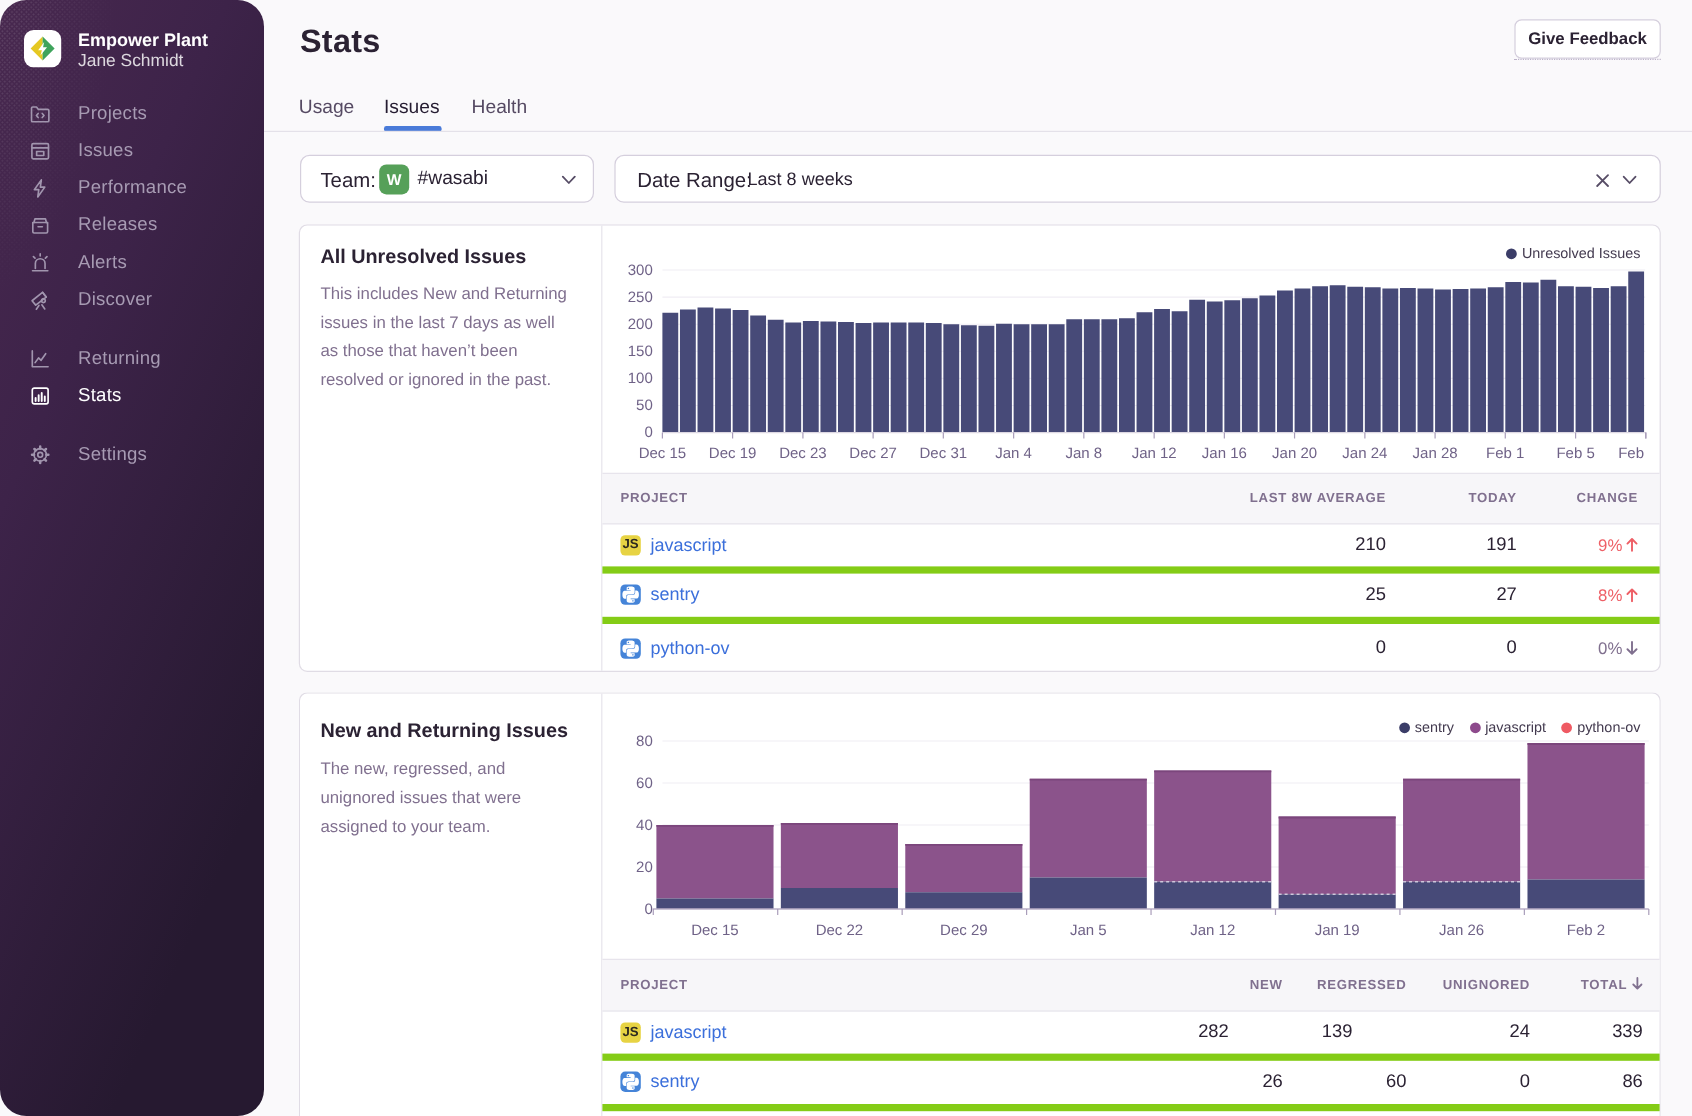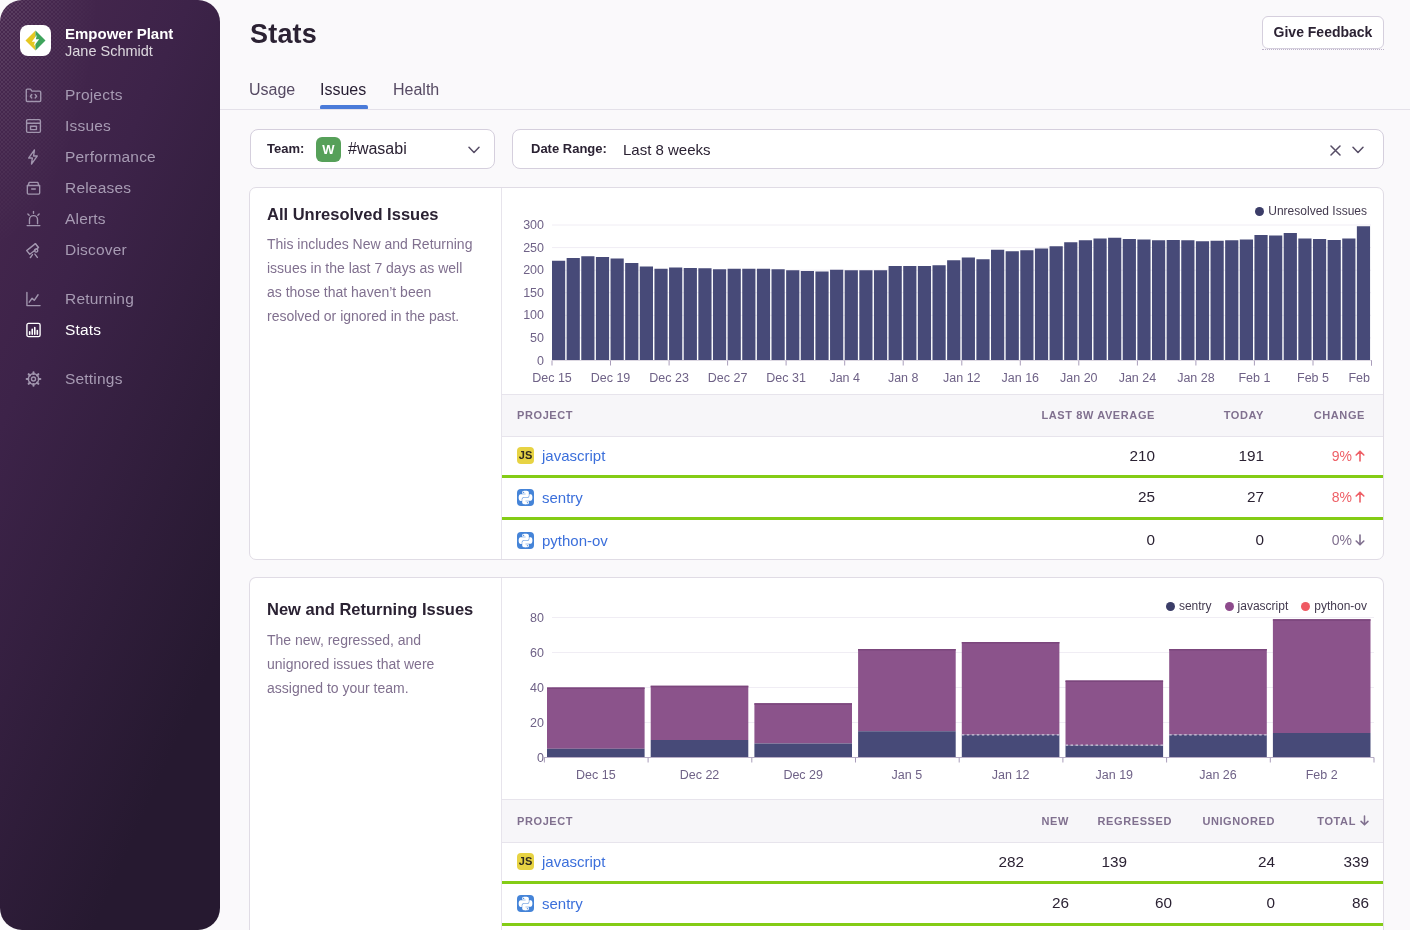--- a/index.html
+++ b/index.html
@@ -24,39 +24,39 @@
 .feedback{position:absolute;left:1262px;top:16px;width:122px;height:33px;background:#fff;border:1px solid #d5cfdd;border-radius:6px;font-size:14px;font-weight:700;color:#2b2233;text-align:center;line-height:31px;}
 .feedback-dots{position:absolute;left:1262px;top:49px;width:122px;border-bottom:1px dotted #bdb3ca;}
 .tab{position:absolute;top:81px;font-size:16px;color:#564a63;}
 .tab.active{color:#251c31;}
 .tabline{position:absolute;left:320px;top:105px;width:48px;height:5px;background:#4a7bd9;border-radius:2px;}
 .hr{position:absolute;left:220px;top:109px;width:1190px;height:1px;background:#e4e1e9;}
 
 .fbox{position:absolute;top:129px;height:40px;background:#fff;border:1px solid #d5cfdd;border-radius:8px;}
 .team{left:250px;width:245px;}
 .drange{left:512px;width:872px;}
-.flabel{font-weight:700;font-size:13px;color:#2b2233;}
+.flabel{font-weight:400;font-size:17px;color:#2b2233;}
 .wbadge{position:absolute;left:65px;top:7px;width:25px;height:25px;background:#56a059;border-radius:6px;color:#fff;font-size:13px;font-weight:700;text-align:center;line-height:25px;}
 
 .panel{position:absolute;left:249px;width:1135px;background:#fff;border:1px solid #e0dce5;border-radius:7px;}
 .p1{top:187px;height:373px;}
 .p2{top:577px;height:420px;border-bottom:none;border-bottom-left-radius:0;border-bottom-right-radius:0;}
 .vdiv{position:absolute;left:251px;top:0;bottom:0;width:1px;background:#e7e4ec;}
 .ptitle{position:absolute;left:17px;font-size:16.5px;font-weight:700;color:#2b2233;}
 .pdesc{position:absolute;left:17px;width:222px;font-size:14px;line-height:24px;color:#80708f;}
 
 .c1{position:absolute;left:252px;top:0;}
 .c2{position:absolute;left:252px;top:0;}
 .legend{position:absolute;display:flex;align-items:center;gap:13px;font-size:12px;color:#433a4f;}
 .legend .it{display:flex;align-items:center;gap:4px;}
 .dot{width:9px;height:9px;border-radius:50%;}
 
 .tbl{position:absolute;left:252px;right:0;}
 .thead{display:flex;align-items:center;height:42.5px;background:#f7f6f9;border-top:1px solid #e7e4ec;border-bottom:1px solid #e7e4ec;font-size:11px;font-weight:700;letter-spacing:0.6px;color:#80708f;padding-right:18px;}
-.trow{display:flex;align-items:center;height:41.5px;border-bottom:3px solid #84cc16;font-size:15px;padding-right:18px;}
+.trow{display:flex;align-items:center;height:41.5px;border-bottom:6px solid #84cc16;font-size:15px;padding-right:18px;}
 .trow:last-child{border-bottom:none;}
 .c-proj{flex:1;display:flex;align-items:center;gap:8px;padding-left:15px;min-width:0;}
 .pname{color:#3b6fdb;}
 .num{text-align:right;}
 .picon{width:17px;height:17px;border-radius:4px;flex:0 0 17px;}
 .js-ic{background:#e7d343;color:#2e2a20;font-size:11px;font-weight:700;text-align:center;line-height:17px;}
 .py-ic{background:#4584d8;}
 .red{color:#ee5f66;}
 .trow .num{font-size:15.3px;}
 .p2 .trow{padding-right:14px;}

